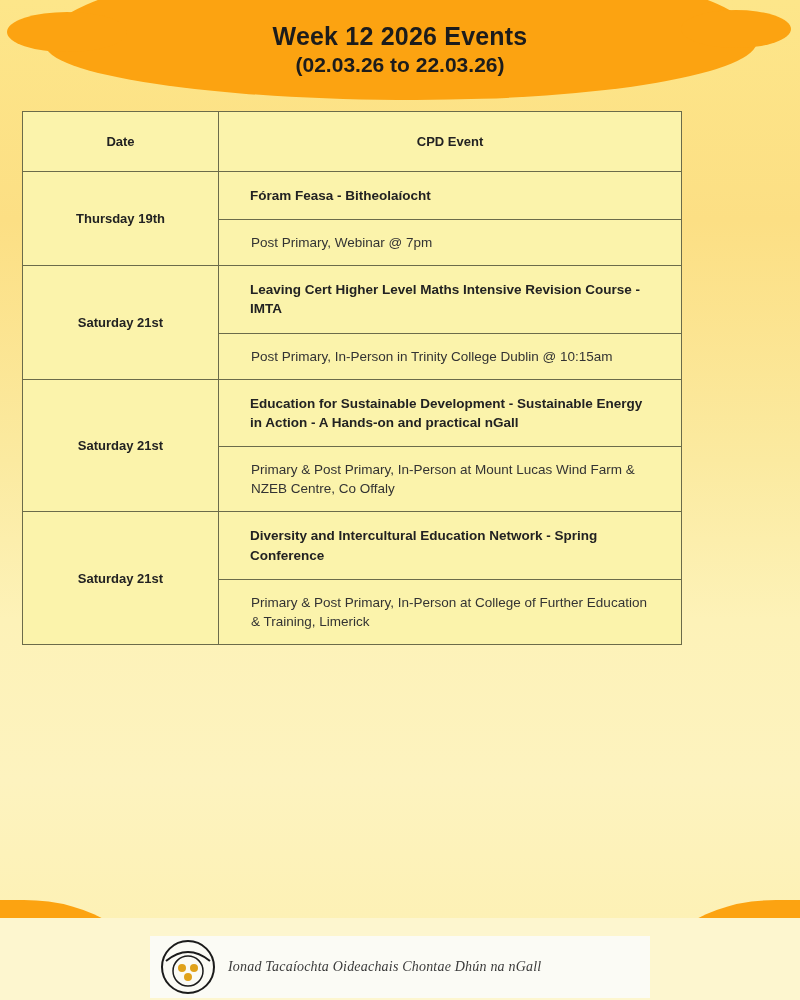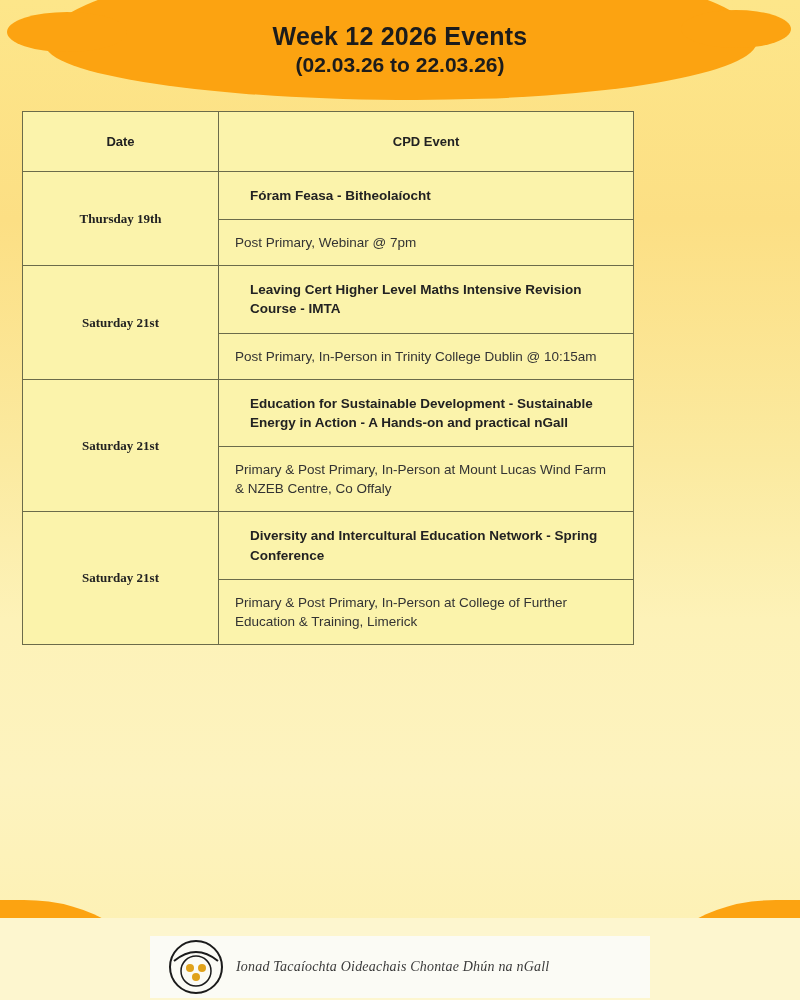--- a/index.html
+++ b/index.html
@@ -56,21 +56,21 @@
     font-size: 21px;
     font-weight: bold;
     color: #1c1c1c;
     line-height: 1.2;
   }
 
   
   .table {
     position: absolute;
     top: 111px; left: 22px;
-    width: 612px;
+    width: 660px;
     border: 1.5px solid #3b3b3b;
     border-collapse: collapse;
     background: #fbf3ab;
   }
   .table td, .table th {
     border: 1px solid #6b6b4a;
     background: #fbf3ab;
   }
   .hdr-cell {
     text-align: center;
@@ -80,34 +80,33 @@
     padding: 22px 6px;
   }
   .date-cell {
     width: 196px;
     text-align: center;
     vertical-align: middle;
     font-size: 13px;
     font-weight: bold;
     color: #222;
     padding: 6px 4px;
-    font-family: Liberation Serif, serif;
   }
   .ev-title {
     font-size: 13.5px;
     font-weight: bold;
     color: #222;
     padding: 14px 31px;
     line-height: 1.42;
   }
   .ev-detail {
     font-size: 13.5px;
     font-weight: normal;
     color: #333;
-    padding: 13px 16px;
+    padding: 13px 32px;
     line-height: 1.42;
   }
 
   
   .blob-bl {
     position: absolute;
     left: -30px; bottom: -20px;
     width: 180px; height: 120px;
     background: #fca311;
     border-radius: 0 70% 0 0;
@@ -124,21 +123,21 @@
     left: 0; bottom: 0; width: 800px; height: 82px;
     background: #fdf6cf;
   }
   .logo-box {
     position: absolute;
     left: 150px; bottom: 2px;
     width: 500px; height: 62px;
     background: #fbfbf5;
     display: flex;
     align-items: center;
-    padding-left: 16px;
+    padding-left: 8px;
   }
   .logo-mark {
     width: 60px; height: 60px;
     flex: 0 0 60px;
     position: relative;
   }
   .logo-text {
     padding-left: 10px;
     line-height: 1.1;
   }

